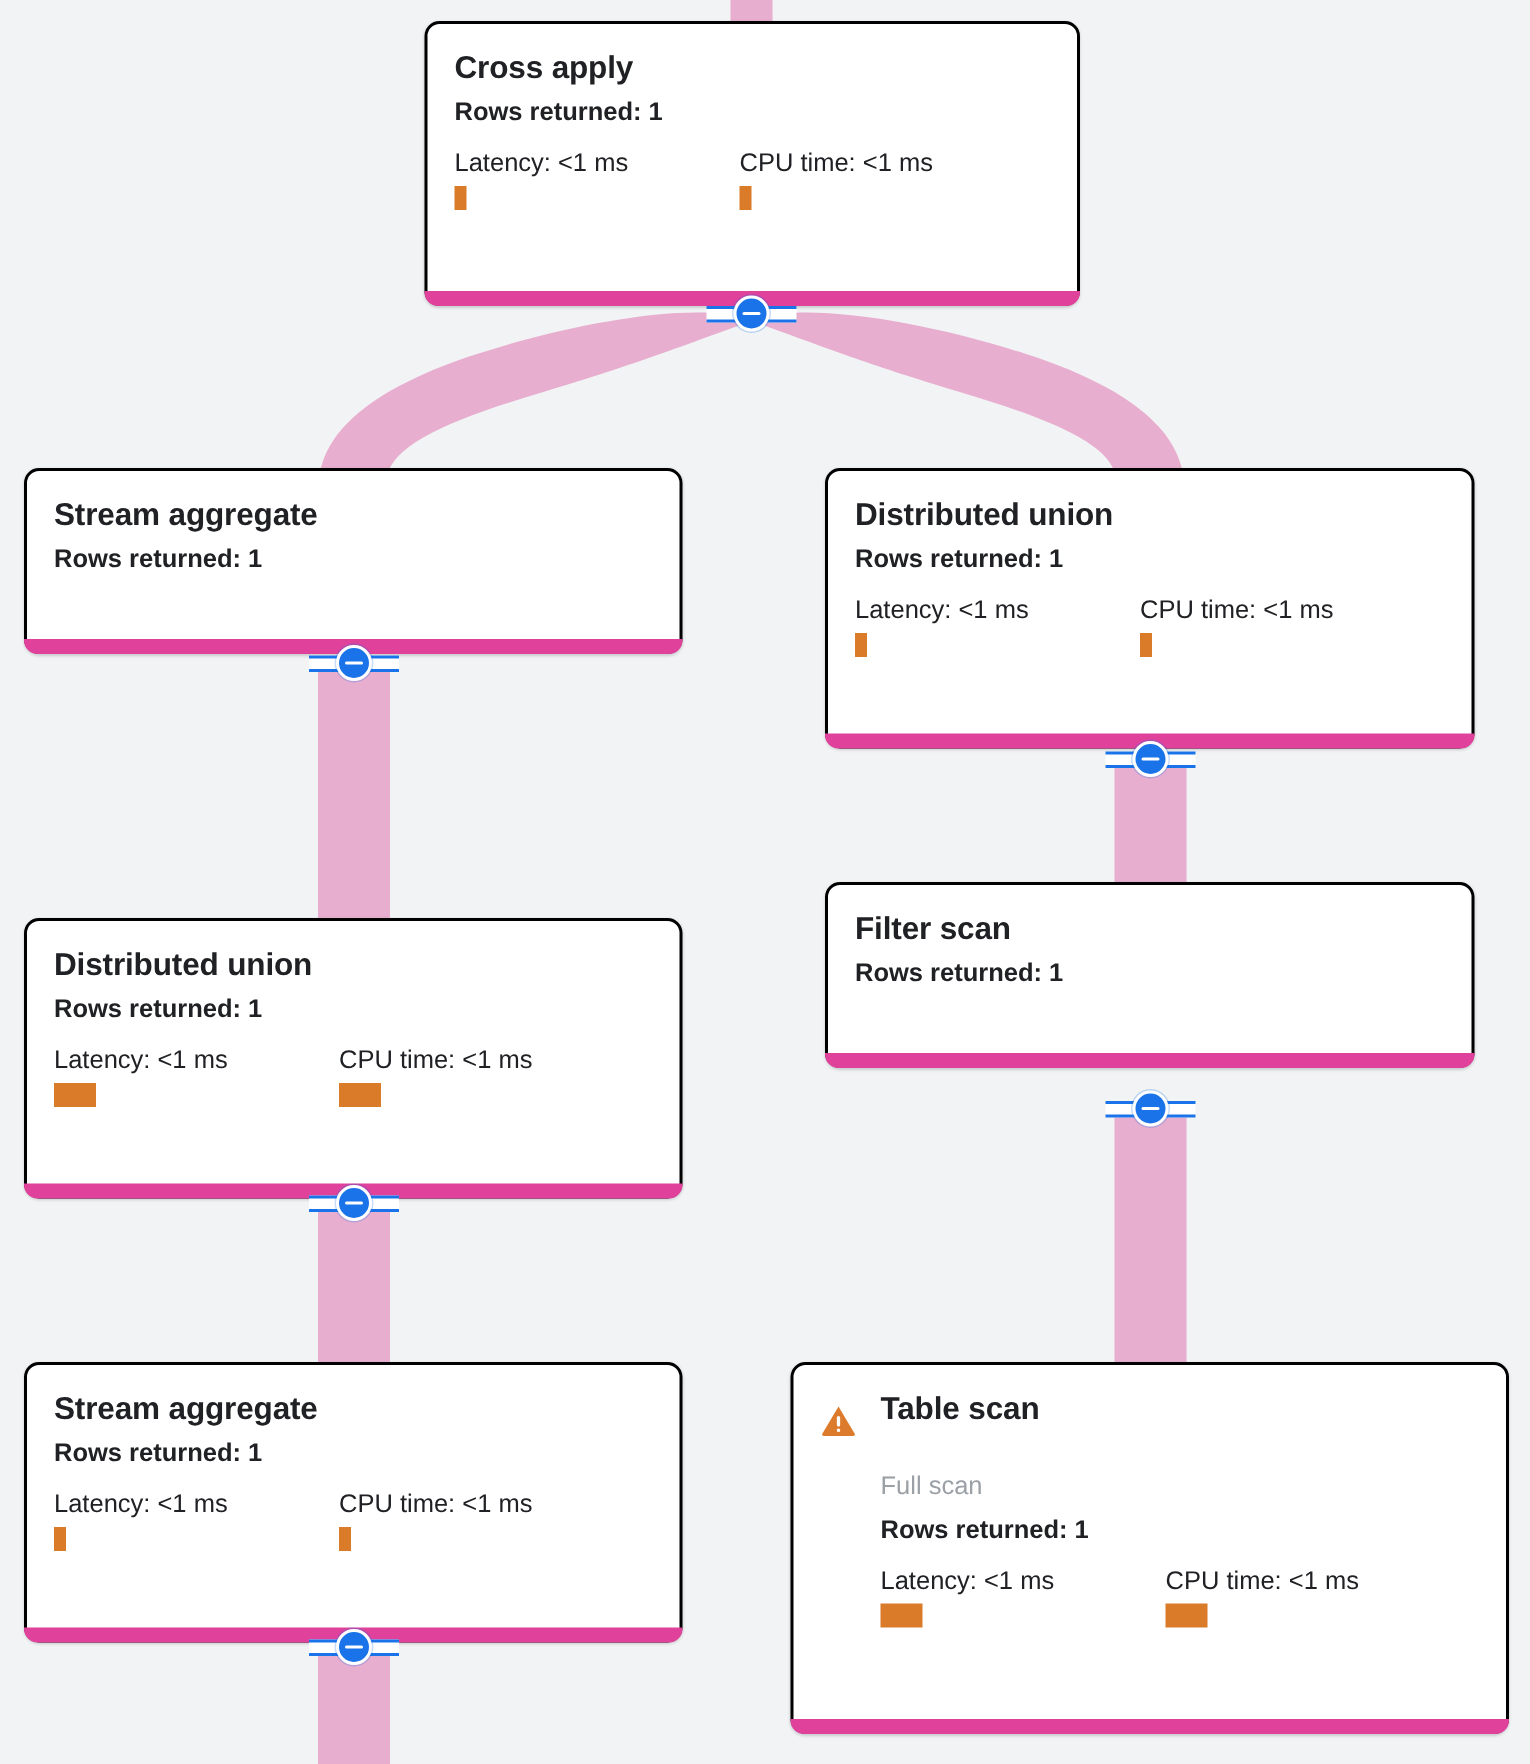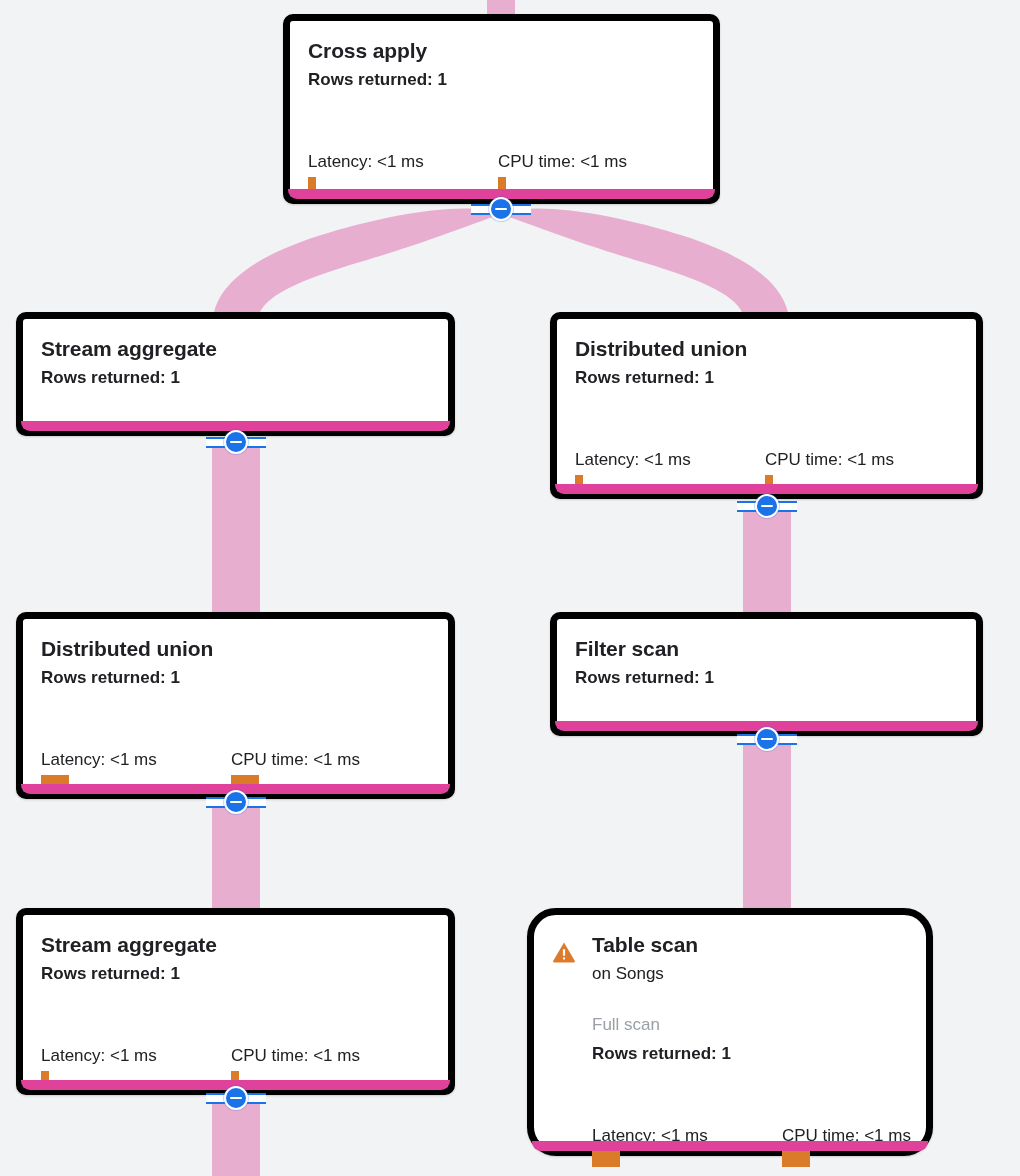--- a/index.html
+++ b/index.html
@@ -21,21 +21,21 @@
     position: absolute;
     left: 0; top: 0;
     width: 1020px; height: 1176px;
     pointer-events: none;
   }
 
   
   .node {
     position: absolute;
     background: #ffffff;
-    border: 7px solid #000000;
+    border: 2px solid #000000;
     border-radius: 10px;
     box-shadow: 0 1px 2px rgba(60,64,67,0.22);
     z-index: 3;
   }
   .node-body {
     padding: 16px 18px 12px 18px;
     display: flex;
     flex-direction: row;
     align-items: flex-start;
   }
@@ -69,21 +69,21 @@
     color: #202124;
     line-height: 30px;
     white-space: nowrap;
     font-weight: bold;
   }
   .metrics {
     display: flex;
     flex-direction: row;
     margin-top: 8px;
   }
-  .metric { flex: 0 0 auto; margin-top: 48px; }
+  .metric { flex: 0 0 auto; }
   .metric.latency { width: 190px; }
   .metric-label {
     font-size: 17px;
     color: #202124;
     line-height: 22px;
     white-space: nowrap;
   }
   .metric-bar {
     height: 16px;
     background: #d97b29;
@@ -213,21 +213,21 @@
               </div>
               <div class="metric cpu">
                 <div class="metric-label">CPU time: &lt;1 ms</div>
                 <div class="metric-bar" style="width:28px;background:#d97b29"></div>
               </div>
             </div>
           </div>
         </div>
         <div class="accent" style="background: rgb(224, 65, 154); position: absolute; left: -1px; right: -1px; bottom: -1px;"></div>
       </div>
-      <div class="node" style="left: 550px; top: 612px; width: 433px; height: 124px;">
+      <div class="node" style="left: 550px; top: 588px; width: 433px; height: 124px;">
         <div class="node-body">
           <div class="node-content">
             <div class="node-title">Filter scan</div>
             <div class="node-rows">Rows returned: 1</div>
           </div>
         </div>
         <div class="accent" style="background: rgb(224, 65, 154); position: absolute; left: -1px; right: -1px; bottom: -1px;"></div>
       </div>
       <div class="node" style="left: 16px; top: 908px; width: 439px; height: 187px;">
         <div class="node-body">
@@ -241,32 +241,31 @@
               </div>
               <div class="metric cpu">
                 <div class="metric-label">CPU time: &lt;1 ms</div>
                 <div class="metric-bar" style="width:8px;background:#d97b29"></div>
               </div>
             </div>
           </div>
         </div>
         <div class="accent" style="background: rgb(224, 65, 154); position: absolute; left: -1px; right: -1px; bottom: -1px;"></div>
       </div>
-      <div class="node" style="left: 527px; top: 908px; width: 406px; height: 248px; border-radius: 29px;">
+      <div class="node" style="left: 527px; top: 908px; width: 479px; height: 248px;">
         <div class="node-body">
           <div class="warn-slot">
             <span class="warn-icon"><svg width="24" height="22" viewBox="0 0 24 22" xmlns="http://www.w3.org/2000/svg">
                 <path d="M12 1.6 L23 20.2 A1.4 1.4 0 0 1 21.8 21.4 L2.2 21.4 A1.4 1.4 0 0 1 1 20.2 Z" fill="#dd7b2c"></path>
                 <rect x="10.9" y="8" width="2.2" height="7" rx="1.05" fill="#ffffff"></rect>
                 <rect x="10.9" y="16.3" width="2.2" height="2.4" rx="1.1" fill="#ffffff"></rect>
               </svg></span>
           </div>
           <div class="node-content">
             <div class="node-title">Table scan</div>
-            <div class="node-sub">on Songs</div>
             <div class="node-sub muted">Full scan</div>
             <div class="node-rows">Rows returned: 1</div>
             <div class="metrics">
               <div class="metric latency">
                 <div class="metric-label">Latency: &lt;1 ms</div>
                 <div class="metric-bar" style="width:28px;background:#d97b29"></div>
               </div>
               <div class="metric cpu">
                 <div class="metric-label">CPU time: &lt;1 ms</div>
                 <div class="metric-bar" style="width:28px;background:#d97b29"></div>

